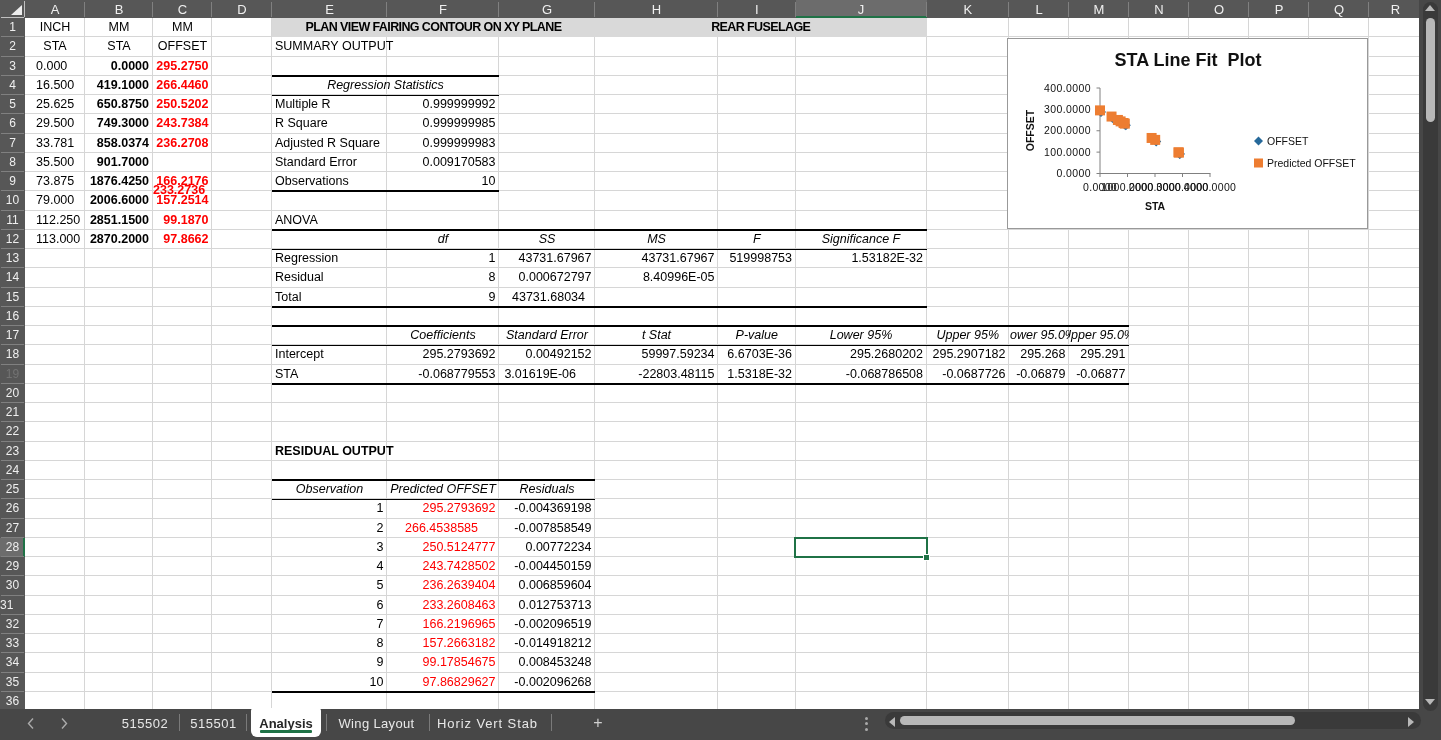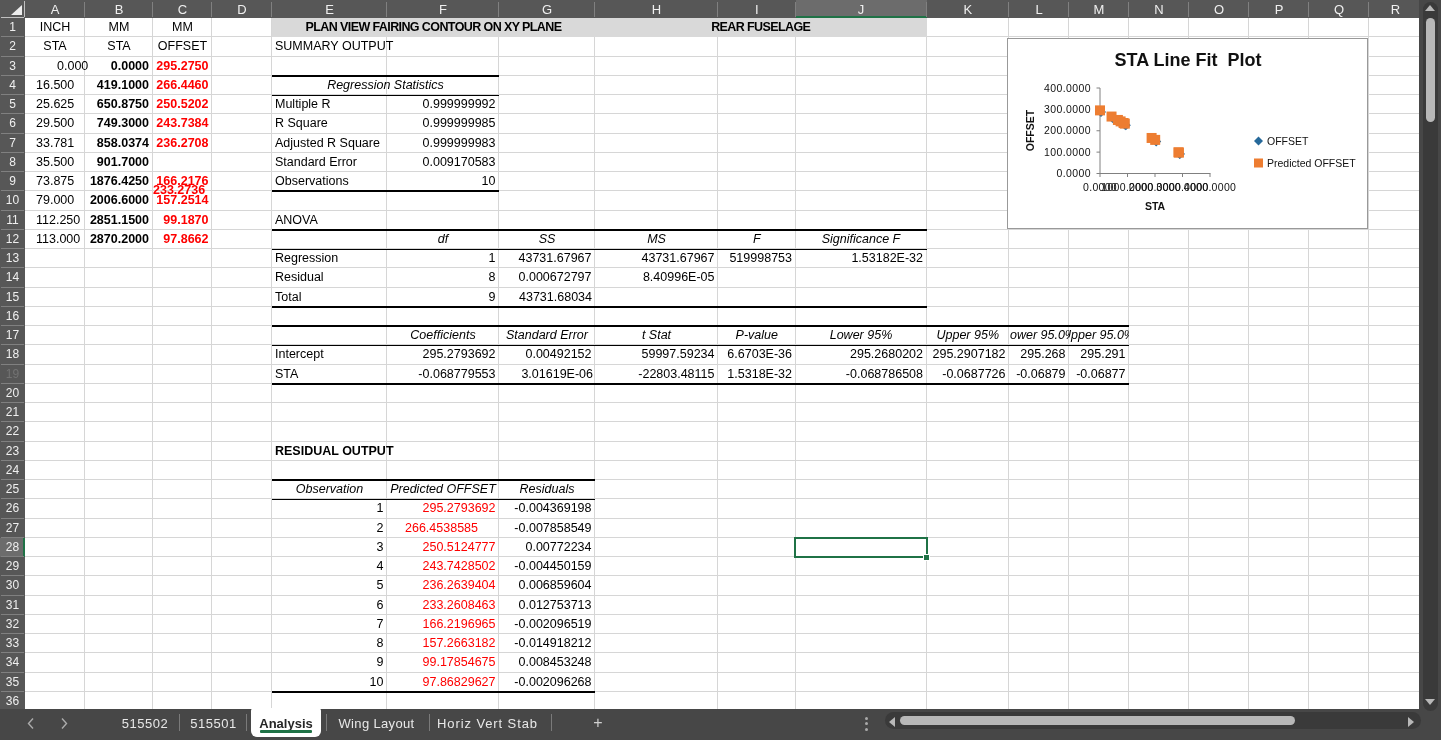--- a/index.html
+++ b/index.html
@@ -64,21 +64,21 @@
 <div class="abs" style="left:272px;top:18.0px;width:654.5px;height:18.50px;background:#d9d9d9"></div>
 <div class="cell c" style="left:25px;top:18.00px;width:60px;">INCH</div>
 <div class="cell c" style="left:85px;top:18.00px;width:68px;">MM</div>
 <div class="cell c" style="left:153px;top:18.00px;width:59px;">MM</div>
 <div class="cell c b" style="left:272px;top:18.00px;width:323px;letter-spacing:-0.6px;">PLAN VIEW FAIRING CONTOUR ON XY PLANE</div>
 <div class="cell c b" style="left:595px;top:18.00px;width:331.5px;letter-spacing:-0.6px;">REAR FUSELAGE</div>
 <div class="cell c" style="left:25px;top:37.25px;width:60px;">STA</div>
 <div class="cell c" style="left:85px;top:37.25px;width:68px;">STA</div>
 <div class="cell c" style="left:153px;top:37.25px;width:59px;">OFFSET</div>
 <div class="cell " style="left:272px;top:37.25px;width:115px;padding-left:3px;">SUMMARY OUTPUT</div>
-<div class="cell " style="left:25px;top:56.50px;width:60px;padding-left:11px;margin-left:21px;">0.000</div>
+<div class="cell " style="left:25px;top:56.50px;width:60px;padding-left:11px;">0.000</div>
 <div class="cell r b" style="left:85px;top:56.50px;width:68px;padding-right:4px;">0.0000</div>
 <div class="cell r b red" style="left:153px;top:56.50px;width:59px;padding-right:3.5px;">295.2750</div>
 <div class="cell " style="left:25px;top:75.75px;width:60px;padding-left:11px;">16.500</div>
 <div class="cell r b" style="left:85px;top:75.75px;width:68px;padding-right:4px;">419.1000</div>
 <div class="cell r b red" style="left:153px;top:75.75px;width:59px;padding-right:3.5px;">266.4460</div>
 <div class="cell " style="left:25px;top:95.00px;width:60px;padding-left:11px;">25.625</div>
 <div class="cell r b" style="left:85px;top:95.00px;width:68px;padding-right:4px;">650.8750</div>
 <div class="cell r b red" style="left:153px;top:95.00px;width:59px;padding-right:3.5px;">250.5202</div>
 <div class="cell " style="left:25px;top:114.25px;width:60px;padding-left:11px;">29.500</div>
 <div class="cell r b" style="left:85px;top:114.25px;width:68px;padding-right:4px;">749.3000</div>
@@ -123,41 +123,41 @@
 <div class="cell r" style="left:499px;top:249.00px;width:96px;padding-right:3.5px;">43731.67967</div>
 <div class="cell r" style="left:595px;top:249.00px;width:123px;padding-right:3.5px;">43731.67967</div>
 <div class="cell r" style="left:718px;top:249.00px;width:77.5px;padding-right:3.5px;">519998753</div>
 <div class="cell r" style="left:795.5px;top:249.00px;width:131.0px;padding-right:3.5px;">1.53182E-32</div>
 <div class="cell " style="left:272px;top:268.25px;width:115px;padding-left:3px;">Residual</div>
 <div class="cell r" style="left:387px;top:268.25px;width:112px;padding-right:3.5px;">8</div>
 <div class="cell r" style="left:499px;top:268.25px;width:96px;padding-right:3.5px;">0.000672797</div>
 <div class="cell r" style="left:595px;top:268.25px;width:123px;padding-right:3.5px;">8.40996E-05</div>
 <div class="cell " style="left:272px;top:287.50px;width:115px;padding-left:3px;">Total</div>
 <div class="cell r" style="left:387px;top:287.50px;width:112px;padding-right:3.5px;">9</div>
-<div class="cell r" style="left:499px;top:287.50px;width:96px;padding-right:3px;">43731.68034</div>
+<div class="cell r" style="left:499px;top:287.50px;width:96px;padding-right:10px;">43731.68034</div>
 <div class="cell c i" style="left:387px;top:326.00px;width:112px;">Coefficients</div>
 <div class="cell c i" style="left:499px;top:326.00px;width:96px;">Standard Error</div>
 <div class="cell c i" style="left:595px;top:326.00px;width:123px;">t Stat</div>
 <div class="cell c i" style="left:718px;top:326.00px;width:77.5px;">P-value</div>
 <div class="cell c i" style="left:795.5px;top:326.00px;width:131.0px;">Lower 95%</div>
 <div class="cell c i" style="left:926.5px;top:326.00px;width:82.5px;">Upper 95%</div>
 <div class="cell i clip" style="left:1009px;top:326.00px;width:60px"><span style="margin-left:-6px">Lower 95.0%</span></div>
 <div class="cell i clip" style="left:1069px;top:326.00px;width:60px"><span style="margin-left:-7px">Upper 95.0%</span></div>
 <div class="cell " style="left:272px;top:345.25px;width:115px;padding-left:3px;">Intercept</div>
 <div class="cell r" style="left:387px;top:345.25px;width:112px;padding-right:3.5px;">295.2793692</div>
 <div class="cell r" style="left:499px;top:345.25px;width:96px;padding-right:3.5px;">0.00492152</div>
 <div class="cell r" style="left:595px;top:345.25px;width:123px;padding-right:3.5px;">59997.59234</div>
 <div class="cell r" style="left:718px;top:345.25px;width:77.5px;padding-right:3.5px;">6.6703E-36</div>
 <div class="cell r" style="left:795.5px;top:345.25px;width:131.0px;padding-right:3.5px;">295.2680202</div>
 <div class="cell r" style="left:926.5px;top:345.25px;width:82.5px;padding-right:3.5px;">295.2907182</div>
 <div class="cell r" style="left:1009px;top:345.25px;width:60px;padding-right:3.5px;">295.268</div>
 <div class="cell r" style="left:1069px;top:345.25px;width:60px;padding-right:3.5px;">295.291</div>
 <div class="cell " style="left:272px;top:364.50px;width:115px;padding-left:3px;">STA</div>
 <div class="cell r" style="left:387px;top:364.50px;width:112px;padding-right:3.5px;">-0.068779553</div>
-<div class="cell r" style="left:499px;top:364.50px;width:96px;padding-right:2px;">3.01619E-06</div>
+<div class="cell r" style="left:499px;top:364.50px;width:96px;padding-right:19px;">3.01619E-06</div>
 <div class="cell r" style="left:595px;top:364.50px;width:123px;padding-right:3.5px;">-22803.48115</div>
 <div class="cell r" style="left:718px;top:364.50px;width:77.5px;padding-right:3.5px;">1.5318E-32</div>
 <div class="cell r" style="left:795.5px;top:364.50px;width:131.0px;padding-right:3.5px;">-0.068786508</div>
 <div class="cell r" style="left:926.5px;top:364.50px;width:82.5px;padding-right:3.5px;">-0.0687726</div>
 <div class="cell r" style="left:1009px;top:364.50px;width:60px;padding-right:3.5px;">-0.06879</div>
 <div class="cell r" style="left:1069px;top:364.50px;width:60px;padding-right:3.5px;">-0.06877</div>
 <div class="cell " style="left:272px;top:441.50px;width:115px;padding-left:3px;font-weight:bold;">RESIDUAL OUTPUT</div>
 <div class="cell c i" style="left:272px;top:480.00px;width:115px;">Observation</div>
 <div class="cell c i" style="left:387px;top:480.00px;width:112px;">Predicted OFFSET</div>
 <div class="cell c i" style="left:499px;top:480.00px;width:96px;">Residuals</div>
@@ -355,21 +355,21 @@
 <div class="abs" style="left:0;top:499.25px;width:25.0px;height:19.25px;color:#efefef;font-size:12px;line-height:19.25px;text-align:center">26</div>
 <div class="abs" style="left:1px;top:517.50px;width:23.0px;height:1px;background:#808080"></div>
 <div class="abs" style="left:0;top:518.50px;width:25.0px;height:19.25px;color:#efefef;font-size:12px;line-height:19.25px;text-align:center">27</div>
 <div class="abs" style="left:1px;top:536.75px;width:23.0px;height:1px;background:#808080"></div>
 <div class="abs" style="left:0;top:537.75px;width:25.0px;height:19.25px;color:#efefef;font-size:12px;line-height:19.25px;text-align:center">28</div>
 <div class="abs" style="left:1px;top:556.00px;width:23.0px;height:1px;background:#808080"></div>
 <div class="abs" style="left:0;top:557.00px;width:25.0px;height:19.25px;color:#efefef;font-size:12px;line-height:19.25px;text-align:center">29</div>
 <div class="abs" style="left:1px;top:575.25px;width:23.0px;height:1px;background:#808080"></div>
 <div class="abs" style="left:0;top:576.25px;width:25.0px;height:19.25px;color:#efefef;font-size:12px;line-height:19.25px;text-align:center">30</div>
 <div class="abs" style="left:1px;top:594.50px;width:23.0px;height:1px;background:#808080"></div>
-<div class="abs" style="left:0;top:595.50px;width:25.0px;height:19.25px;color:#efefef;font-size:12px;line-height:19.25px;text-align:center">31</div>
+<div class="abs" style="left:0;top:595.50px;width:25.0px;height:19.25px;color:#efefef;font-size:12px;line-height:19.25px;">31</div>
 <div class="abs" style="left:1px;top:613.75px;width:23.0px;height:1px;background:#808080"></div>
 <div class="abs" style="left:0;top:614.75px;width:25.0px;height:19.25px;color:#efefef;font-size:12px;line-height:19.25px;text-align:center">32</div>
 <div class="abs" style="left:1px;top:633.00px;width:23.0px;height:1px;background:#808080"></div>
 <div class="abs" style="left:0;top:634.00px;width:25.0px;height:19.25px;color:#efefef;font-size:12px;line-height:19.25px;text-align:center">33</div>
 <div class="abs" style="left:1px;top:652.25px;width:23.0px;height:1px;background:#808080"></div>
 <div class="abs" style="left:0;top:653.25px;width:25.0px;height:19.25px;color:#efefef;font-size:12px;line-height:19.25px;text-align:center">34</div>
 <div class="abs" style="left:1px;top:671.50px;width:23.0px;height:1px;background:#808080"></div>
 <div class="abs" style="left:0;top:672.50px;width:25.0px;height:19.25px;color:#efefef;font-size:12px;line-height:19.25px;text-align:center">35</div>
 <div class="abs" style="left:1px;top:690.75px;width:23.0px;height:1px;background:#808080"></div>
 <div class="abs" style="left:0;top:691.75px;width:25.0px;height:19.25px;color:#efefef;font-size:12px;line-height:19.25px;text-align:center">36</div>

